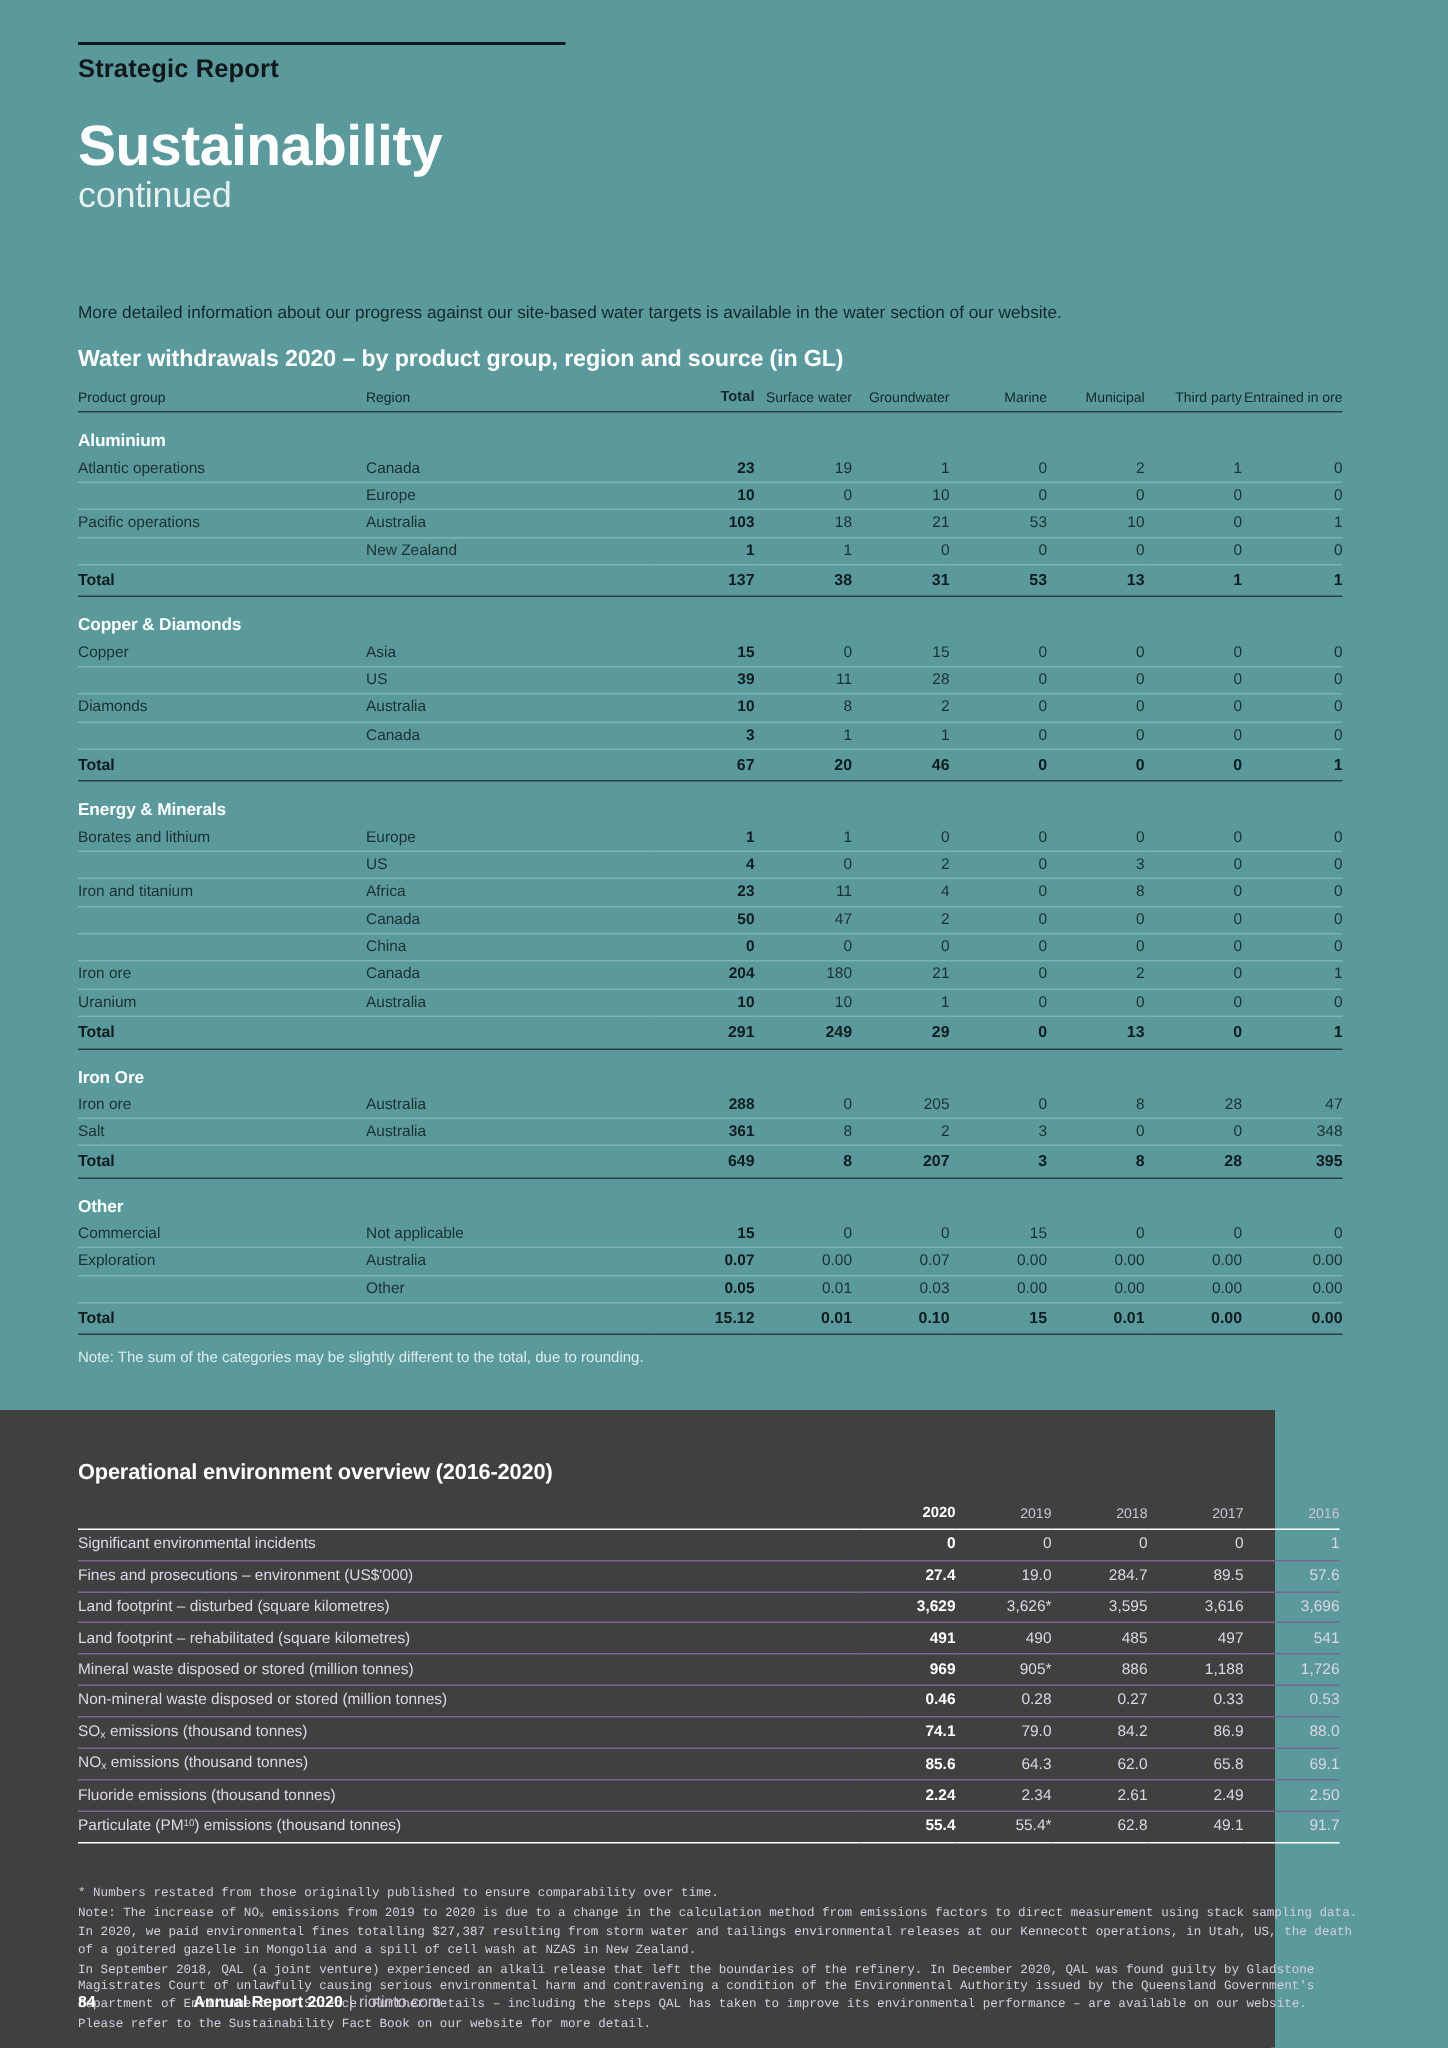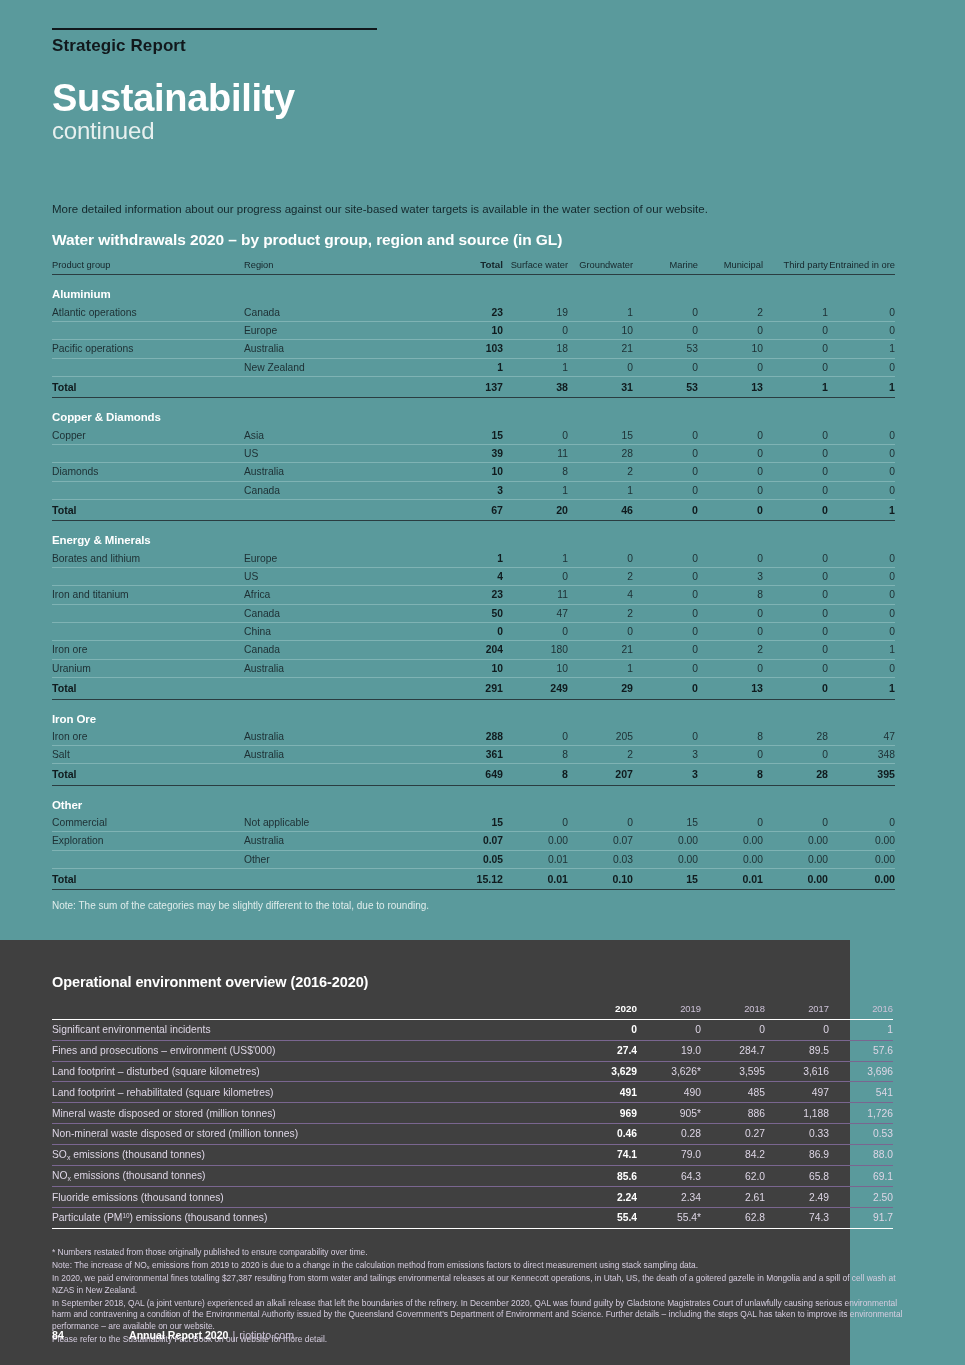--- a/index.html
+++ b/index.html
@@ -190,25 +190,26 @@
     text-align: right;
     padding: 4.4px 0 4.4px 0;
     border-bottom: 0.8px solid #7a6690;
     white-space: nowrap;
   }
   table.env tbody td.left { text-align: left; }
   table.env tbody td.cur { font-weight: bold; color: #ffffff; }
   table.env tbody tr:last-child td { border-bottom: 1.6px solid #ffffff; }
 
   .footnotes {
-    margin-top: 18px;
+    margin-top: 28px;
     font-size: 8.4px;
     color: #d6cde0;
     line-height: 1.42;
     width: 855px;
+    font-family: Liberation Mono, monospace;
   }
   .footnotes p { margin-bottom: 1px; }
 
   .page-footer {
     position: absolute;
     left: 52px;
     bottom: 24px;
     font-size: 10.6px;
     color: #ffffff;
     display: flex;
@@ -658,21 +659,21 @@
             <td>2.34</td>
             <td>2.61</td>
             <td>2.49</td>
             <td>2.50</td>
           </tr>
           <tr>
             <td class="left">Particulate (PM<sup>10</sup>) emissions (thousand tonnes)</td>
             <td class="cur">55.4</td>
             <td>55.4*</td>
             <td>62.8</td>
-            <td>74.3</td>
+            <td>49.1</td>
             <td>91.7</td>
           </tr>
         </tbody>
     </table>
 
     <div class="footnotes" id="footnotes">
         <p>* Numbers restated from those originally published to ensure comparability over time.</p>
         <p>Note: The increase of NO<sub>x</sub> emissions from 2019 to 2020 is due to a change in the calculation method from emissions factors to direct measurement using stack sampling data.</p>
         <p>In 2020, we paid environmental fines totalling $27,387 resulting from storm water and tailings environmental releases at our Kennecott operations, in Utah, US, the death of a goitered gazelle in Mongolia and a spill of cell wash at NZAS in New Zealand.</p>
         <p>In September 2018, QAL (a joint venture) experienced an alkali release that left the boundaries of the refinery. In December 2020, QAL was found guilty by Gladstone Magistrates Court of unlawfully causing serious environmental harm and contravening a condition of the Environmental Authority issued by the Queensland Government's Department of Environment and Science. Further details – including the steps QAL has taken to improve its environmental performance – are available on our website.</p>

